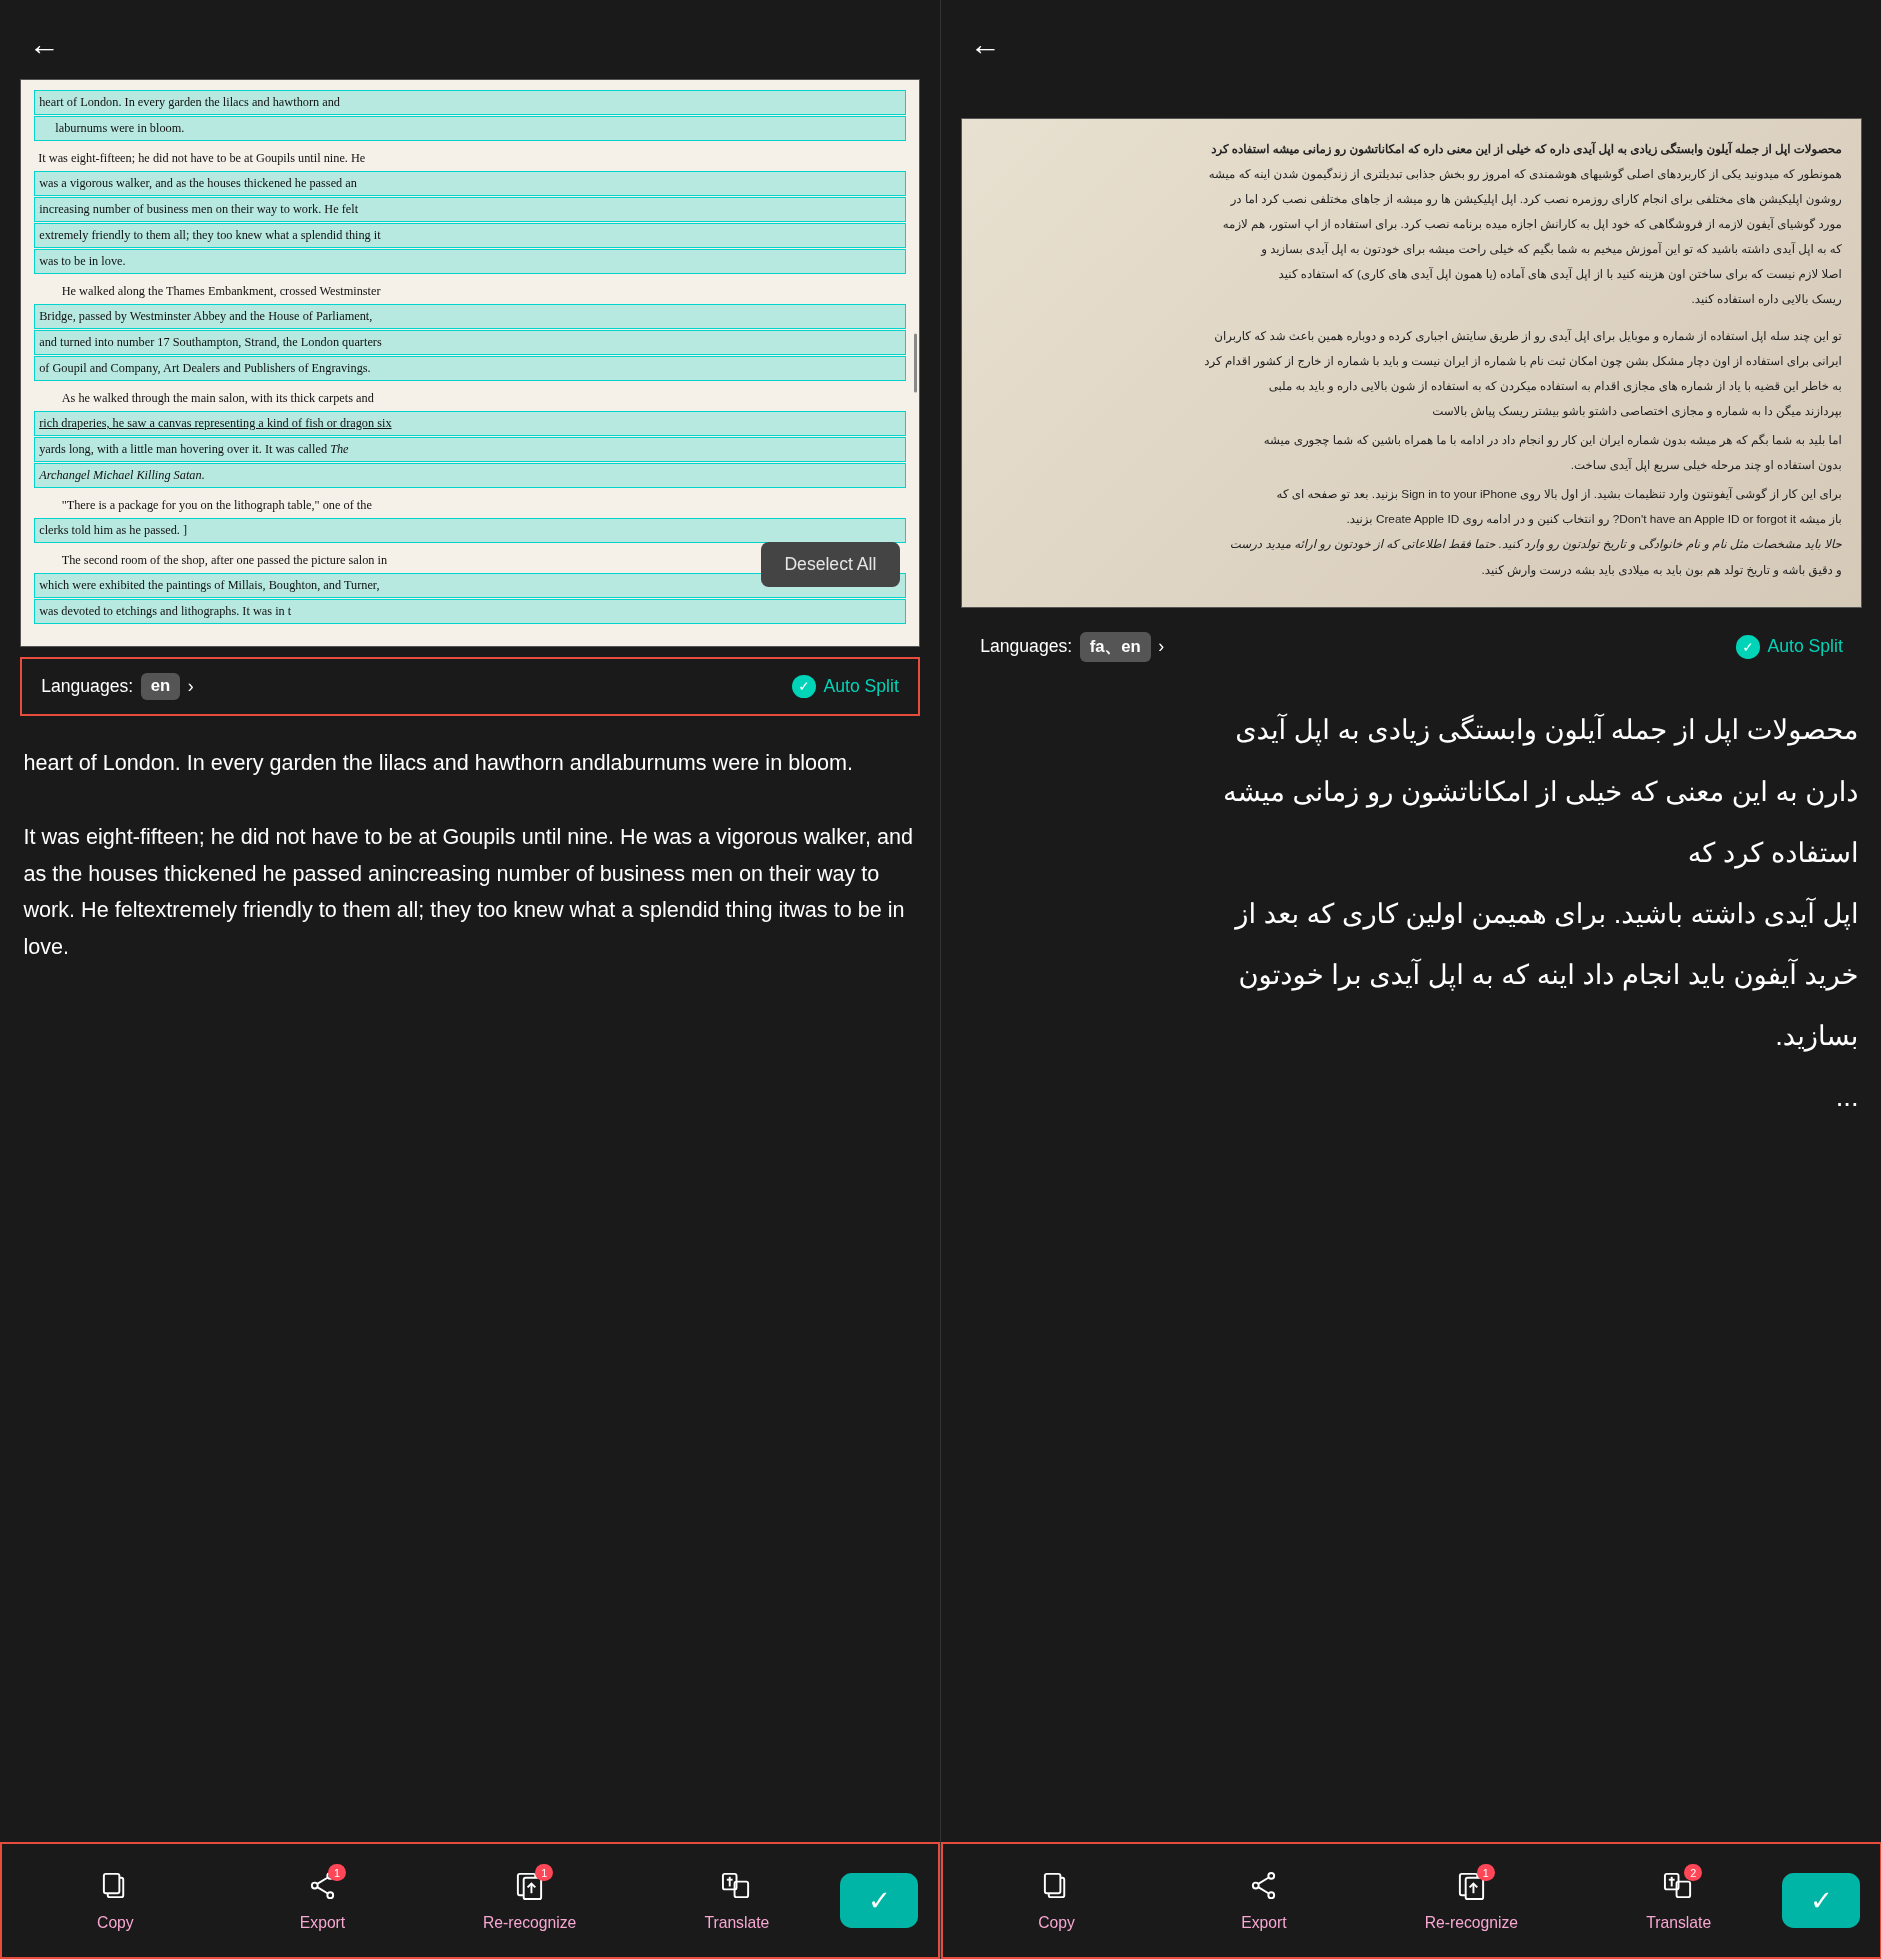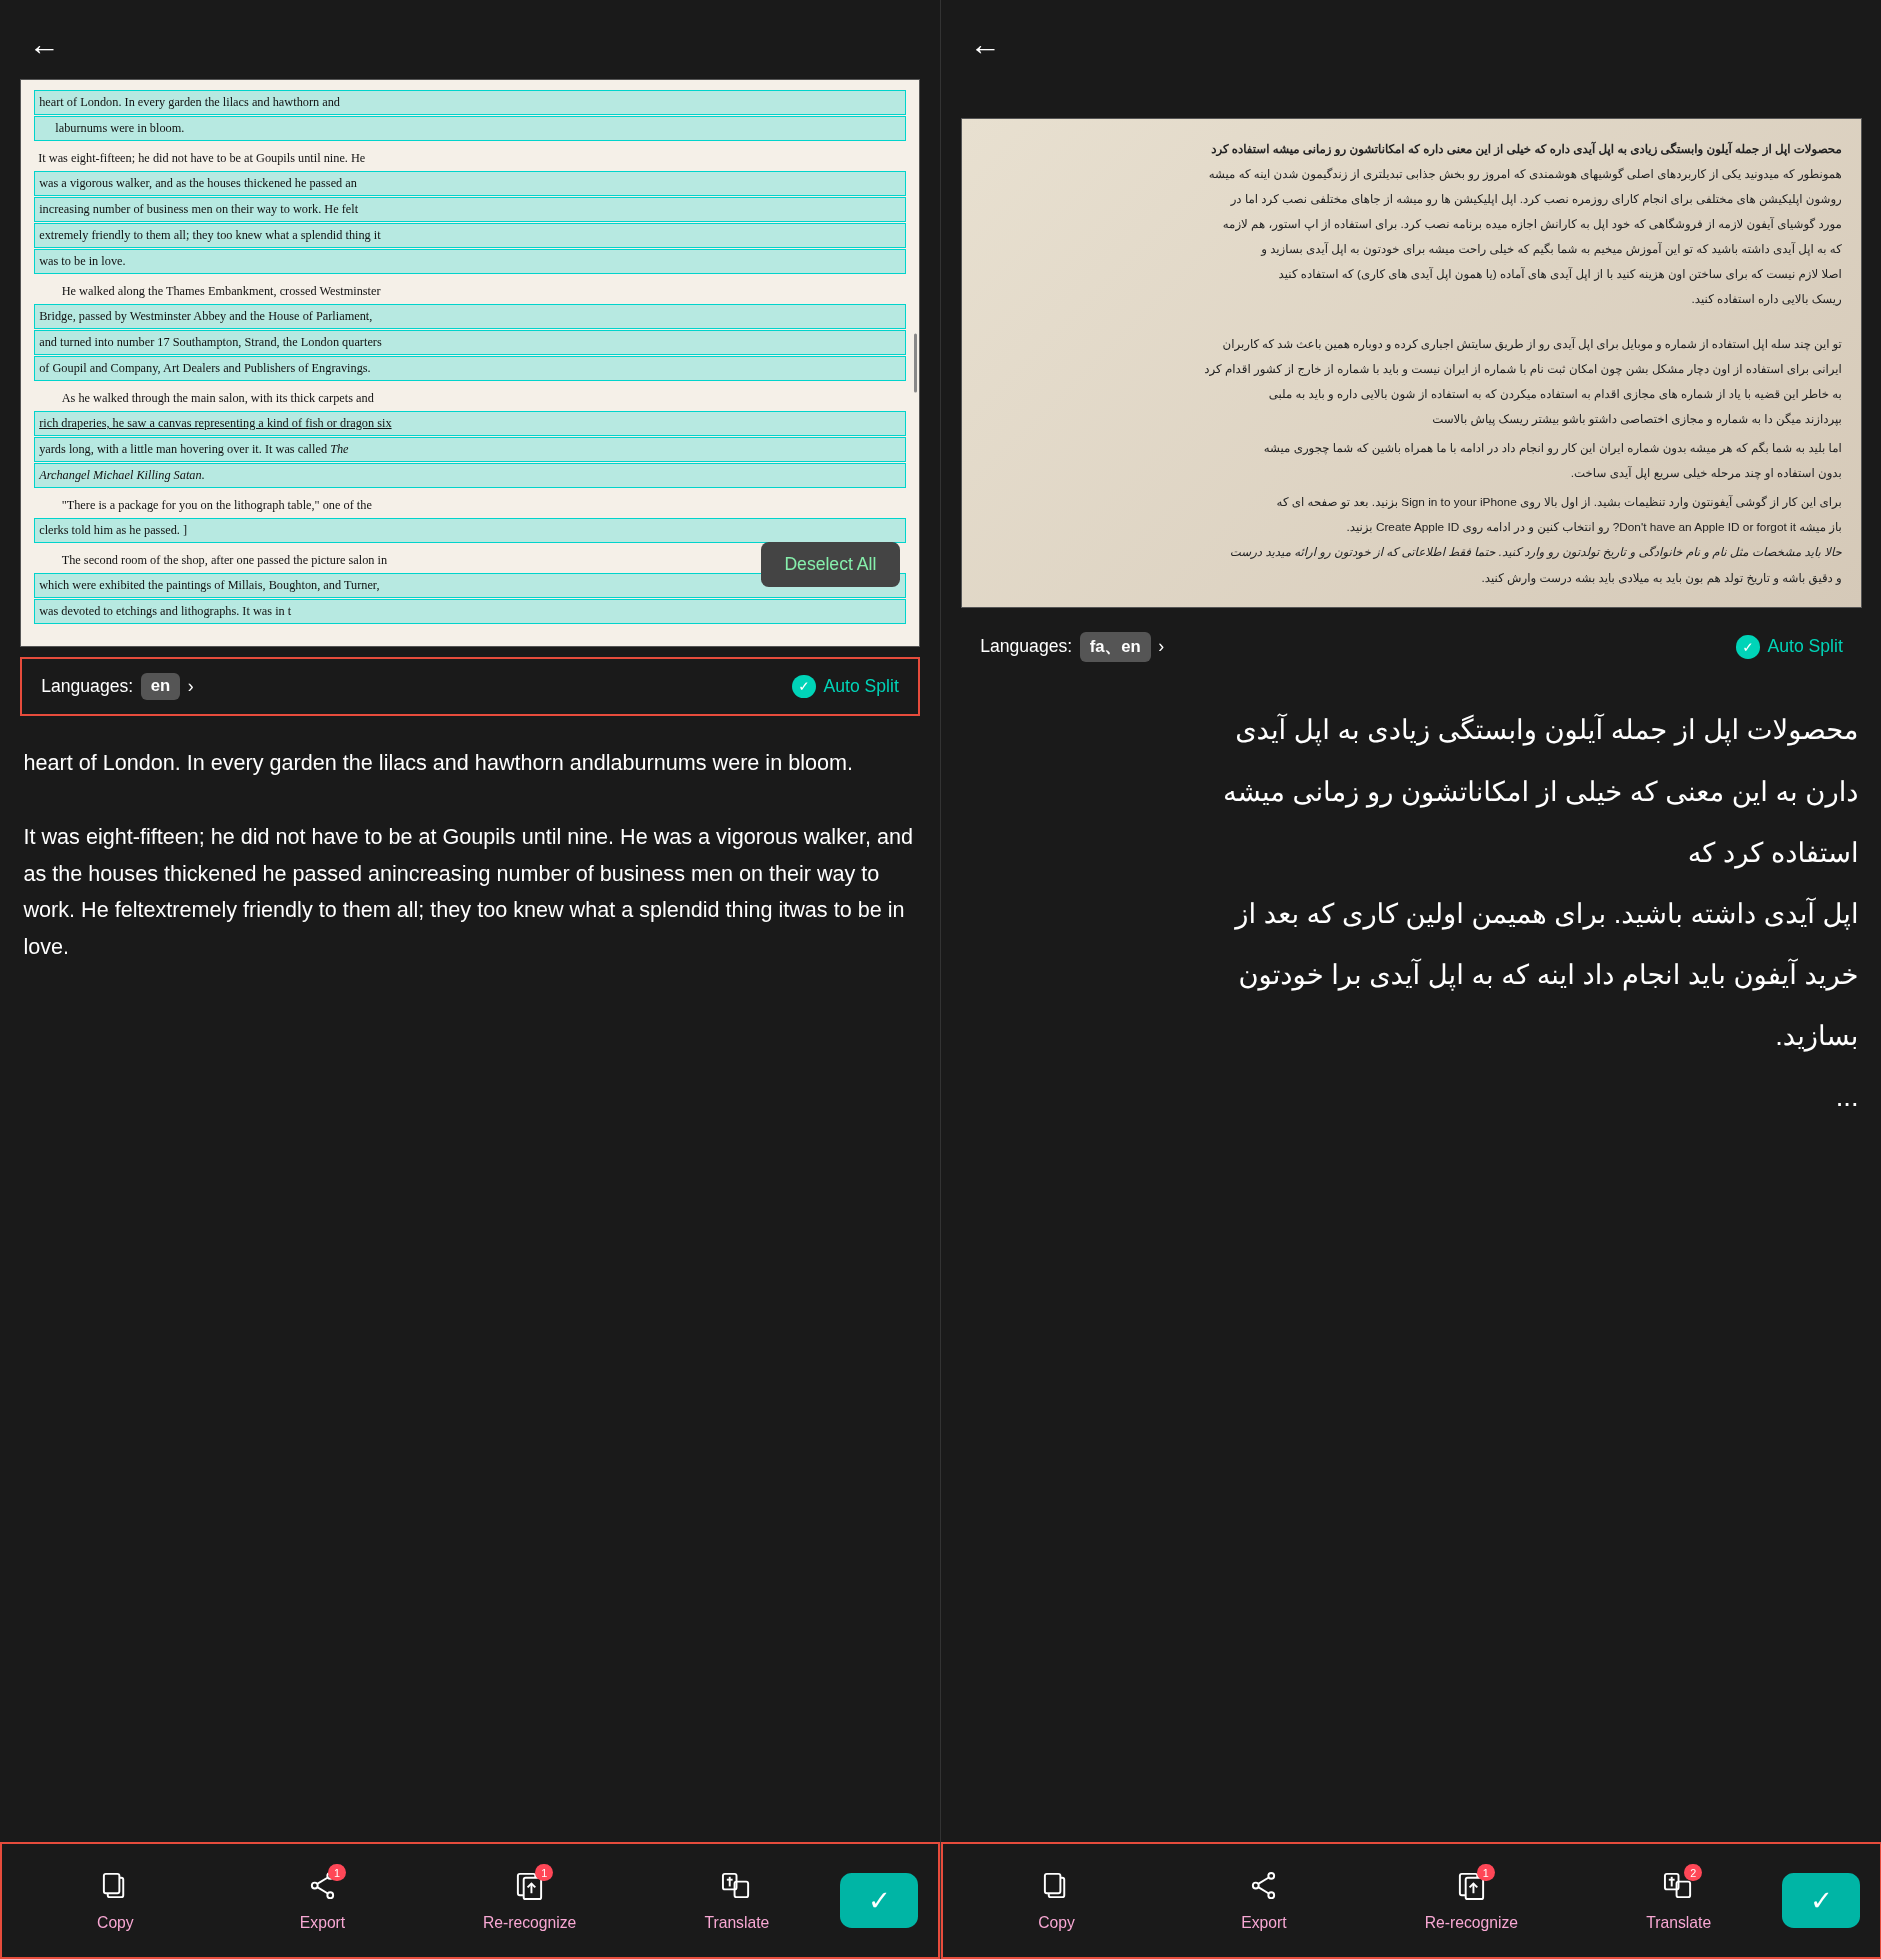--- a/index.html
+++ b/index.html
@@ -63,21 +63,21 @@
       overflow: hidden;
       background: #f5f0e8;
     }
 
     
     .context-menu {
       position: absolute;
       bottom: 59px;
       right: 19.6px;
       background: #444;
-      color: #86efac;
+      color: #e5e5e5;
       padding: 11.8px 23.5px;
       border-radius: 7.8px;
       font-size: 17.6px;
       font-weight: 500;
       z-index: 10;
     }
 
     
     .languages-bar {
       display: flex;
@@ -393,21 +393,21 @@
     <div class="persian-doc-bg">
 
       <div style="direction:rtl;text-align:right;font-family:Arial,sans-serif;">
         <div class="persian-text-line bold">محصولات اپل از جمله آیلون وابستگی زیادی به اپل آیدی داره که خیلی از این معنی داره که امکاناتشون رو زمانی میشه استفاده کرد</div>
         <div class="persian-text-line">همونطور که میدونید یکی از کاربردهای اصلی گوشیهای هوشمندی که امروز رو بخش جذابی تبدیلتری از زندگیمون شدن اینه که میشه</div>
         <div class="persian-text-line">روشون اپلیکیشن های مختلفی برای انجام کارای روزمره نصب کرد. اپل اپلیکیشن ها رو میشه از جاهای مختلفی نصب کرد اما در</div>
         <div class="persian-text-line">مورد گوشیای آیفون لازمه از فروشگاهی که خود اپل به کارانش اجازه میده برنامه نصب کرد. برای استفاده از اپ استور، هم لازمه</div>
         <div class="persian-text-line">که به اپل آیدی داشته باشید که تو این آموزش میخیم به شما بگیم که خیلی راحت میشه برای خودتون به اپل آیدی بسازید و</div>
         <div class="persian-text-line">اصلا لازم نیست که برای ساختن اون هزینه کنید با از اپل آیدی های آماده (یا همون اپل آیدی های کاری) که استفاده کنید</div>
         <div class="persian-text-line">ریسک بالایی داره استفاده کنید.</div>
-        <div class="persian-text-line" style="margin-top:23px;font-family:Liberation Serif, serif;">تو این چند سله اپل استفاده از شماره و موبایل برای اپل آیدی رو از طریق سایتش اجباری کرده و دوباره همین باعث شد که کاربران</div>
+        <div class="persian-text-line" style="margin-top:15px;">تو این چند سله اپل استفاده از شماره و موبایل برای اپل آیدی رو از طریق سایتش اجباری کرده و دوباره همین باعث شد که کاربران</div>
         <div class="persian-text-line">ایرانی برای استفاده از اون دچار مشکل بشن چون امکان ثبت نام با شماره از ایران نیست و باید با شماره از خارج از کشور اقدام کرد</div>
         <div class="persian-text-line">به خاطر این قضیه با یاد از شماره های مجازی اقدام به استفاده میکردن که به استفاده از شون بالایی داره و باید به ملبی</div>
         <div class="persian-text-line">بپردازند میگن دا به شماره و مجازی اختصاصی داشتو باشو بیشتر ریسک پیاش بالاست</div>
         <div class="persian-text-line" style="margin-top:7.8px;">اما بلید به شما بگم که هر میشه بدون شماره ایران این کار رو انجام داد  در ادامه با ما همراه باشین که شما چجوری میشه</div>
         <div class="persian-text-line">بدون استفاده او چند مرحله خیلی سریع اپل آیدی ساخت.</div>
         <div class="persian-text-line" style="margin-top:7.8px;">برای این کار از گوشی آیفونتون وارد تنظیمات بشید. از اول بالا روی Sign in to your iPhone بزنید. بعد تو صفحه ای که</div>
         <div class="persian-text-line">باز میشه Don't have an Apple ID or forgot it? رو انتخاب کنین و در ادامه روی Create Apple ID بزنید.</div>
         <div class="persian-text-line" style="margin-top:3px;font-style:italic;">حالا باید مشخصات مثل نام و نام خانوادگی و تاریخ تولدتون رو وارد کنید. حتما فقط اطلاعاتی که از خودتون رو ارائه میدید درست</div>
         <div class="persian-text-line">و دقیق باشه و تاریخ تولد هم بون باید به میلادی باید بشه درست وارش کنید.</div>
       </div>

